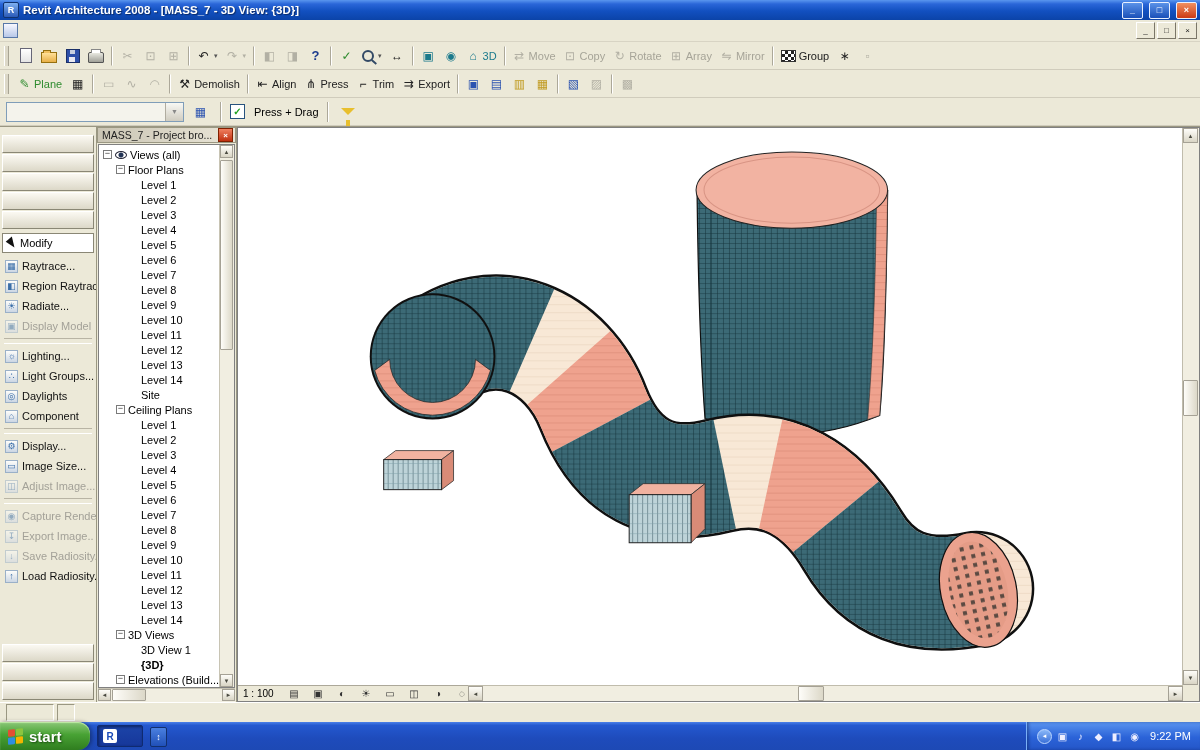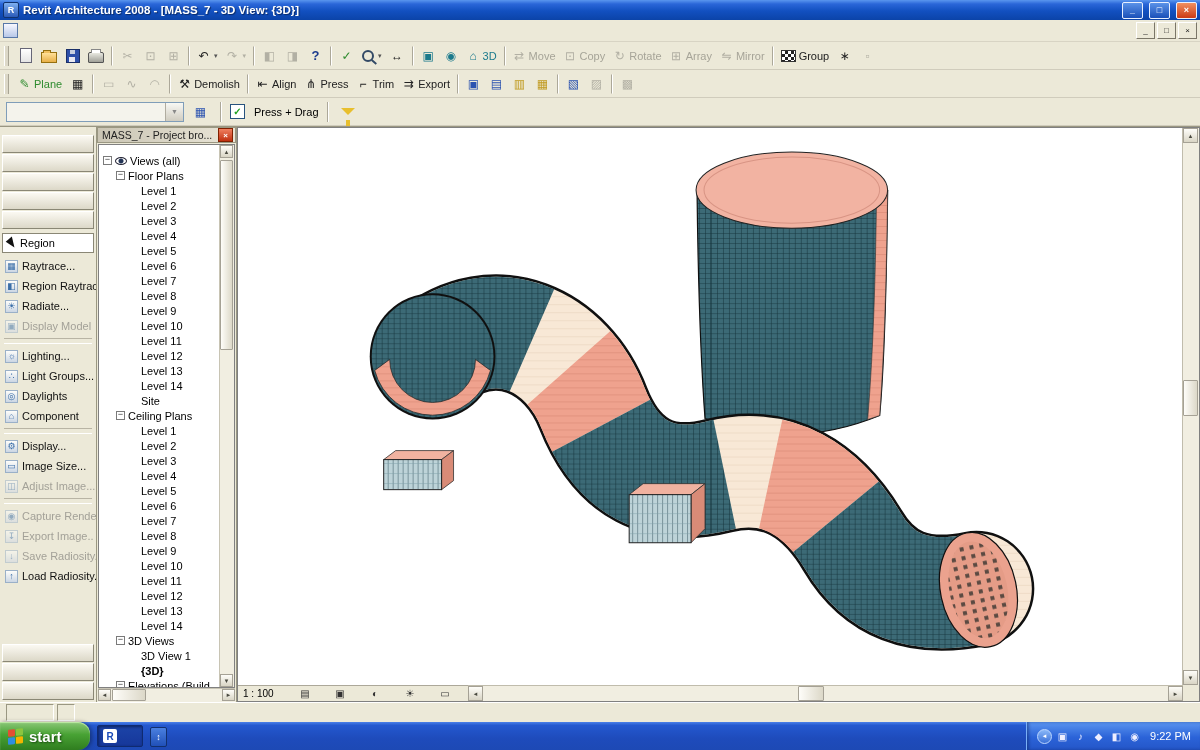--- a/index.html
+++ b/index.html
@@ -74,41 +74,41 @@
   .db-item.disabled{color:#a3a198}
   .db-item.disabled .ico{opacity:.5}
   .db-item.sep{height:4px;margin:2px 4px;border-top:1px solid #b8b4a4;border-bottom:1px solid #fff;padding:0}
   .db-bottom{position:absolute;bottom:1px;left:0;width:100%}
 
   
   .browser{position:absolute;left:97px;top:0;width:140px;height:100%;background:#ece9d8;box-sizing:border-box;border-right:1px solid #9a9782}
   .pb-header{height:16px;background:linear-gradient(90deg,#cac5b4,#e9e5d7);border:1px solid #9a9782;display:flex;align-items:center;padding:0 2px 0 4px;font-size:10.5px;color:#222;box-sizing:border-box;white-space:nowrap;overflow:hidden}
   .pb-close{width:13px;height:12px;margin-left:auto;background:linear-gradient(#f08060,#c03010);border:1px solid #802000;color:#fff;font-size:8px;display:flex;align-items:center;justify-content:center;font-weight:bold;flex:none}
   .pb-body{position:absolute;top:17px;left:1px;right:1px;bottom:14px;background:#fff;border:1px solid #808080;overflow:hidden}
-  .tree{position:absolute;top:0;left:0;right:14px;bottom:0;overflow:hidden;padding-top:8px}
+  .tree{position:absolute;top:0;left:0;right:14px;bottom:0;overflow:hidden;padding-top:2px}
   .tree-row{height:15px;display:flex;align-items:center;white-space:nowrap;font-size:11px;padding-left:4px}
   .indent{display:inline-block;height:1px;flex:none}
   .exp{width:9px;height:9px;border:1px solid #7a7a7a;background:#fff;font-size:9px;line-height:7px;text-align:center;margin-right:3px;flex:none;color:#333;box-sizing:border-box}
   .exp::before{content:"−";display:block;margin-top:-1px}
   .exp.noexp{visibility:hidden}
   .t-ico{display:none}
   .eye .t-ico{display:block;width:12px;height:8px;border:1px solid #223;border-radius:50%;background:radial-gradient(circle at 50% 50%,#235 0 2px,#fff 3px);margin-right:3px;flex:none;box-sizing:border-box}
   .tree-row.bold .t-lbl{font-weight:bold}
   .pb-vscroll{position:absolute;top:0;right:0;bottom:0;width:14px;background:#f1eee1;border-left:1px solid #c8c4b4}
   .pb-hscroll{position:absolute;bottom:0;left:1px;right:1px;height:13px;background:#f1eee1;border-top:1px solid #c8c4b4}
   .sbtn{position:absolute;background:linear-gradient(#fefdf9,#d9d5c5);border:1px solid #a5a195;color:#4a4a40;font-size:6px;display:flex;align-items:center;justify-content:center;box-sizing:border-box}
   .sthumb{position:absolute;background:linear-gradient(90deg,#fefdf9,#dcd8c8);border:1px solid #a5a195;box-sizing:border-box;border-radius:1px}
 
   
   .viewport{position:absolute;left:237px;top:0;right:0;bottom:0;background:#fff;border:1px solid #808080;box-sizing:border-box}
   .vp-canvas{position:absolute;left:0;top:0;right:16px;bottom:16px;overflow:hidden;background:#fff}
   .vp-canvas svg{width:100%;height:100%;display:block}
   .vp-vscroll{position:absolute;top:0;right:0;bottom:16px;width:16px;background:#f1eee1;border-left:1px solid #c0bcac}
   .vp-bottom{position:absolute;left:0;right:16px;bottom:0;height:16px;display:flex}
-  .viewbar{width:230px;background:#ece9d8;border-top:1px solid #aca899;display:flex;align-items:center;gap:18px;padding:0 3px;box-sizing:border-box;flex:none}
+  .viewbar{width:230px;background:#ece9d8;border-top:1px solid #aca899;display:flex;align-items:center;gap:7px;padding:0 3px;box-sizing:border-box;flex:none}
   .vb-scale{font-size:10px;padding:0 5px 0 2px;white-space:nowrap}
   .vb-ico{width:17px;height:13px;font-size:10px;display:flex;align-items:center;justify-content:center;color:#333;flex:none}
   .vp-hscroll{flex:1;position:relative;background:#f1eee1;border-top:1px solid #c0bcac}
   .vp-corner{position:absolute;right:0;bottom:0;width:16px;height:16px;background:#ece9d8}
 
   
   .statusbar{position:absolute;left:0;top:702px;width:100%;height:20px;background:#ece9d8;border-top:1px solid #fff;display:flex;align-items:center;box-sizing:border-box;padding:0 3px;font-size:11px}
   .sb-text{flex:1;white-space:nowrap;overflow:hidden}
   .sb-cell{height:15px;border:1px solid;border-color:#9a9782 #fff #fff #9a9782;margin-left:3px;flex:none}
 
@@ -412,21 +412,21 @@
   <div class="main">
 
     <div class="designbar">
       <div class="db-tab"></div>
         <div class="db-tab"></div>
         <div class="db-tab"></div>
         <div class="db-tab"></div>
         <div class="db-tab"></div>
       <div class="db-modify">
         <span class="cursor"></span>
-        <span>Region</span>
+        <span>Modify</span>
       </div>
       <div class="db-item">
           <span class="ico">▦</span>
           <span class="lbl">Raytrace...</span>
         </div>
         <div class="db-item">
           <span class="ico">◧</span>
           <span class="lbl">Region Raytrace</span>
         </div>
         <div class="db-item">

